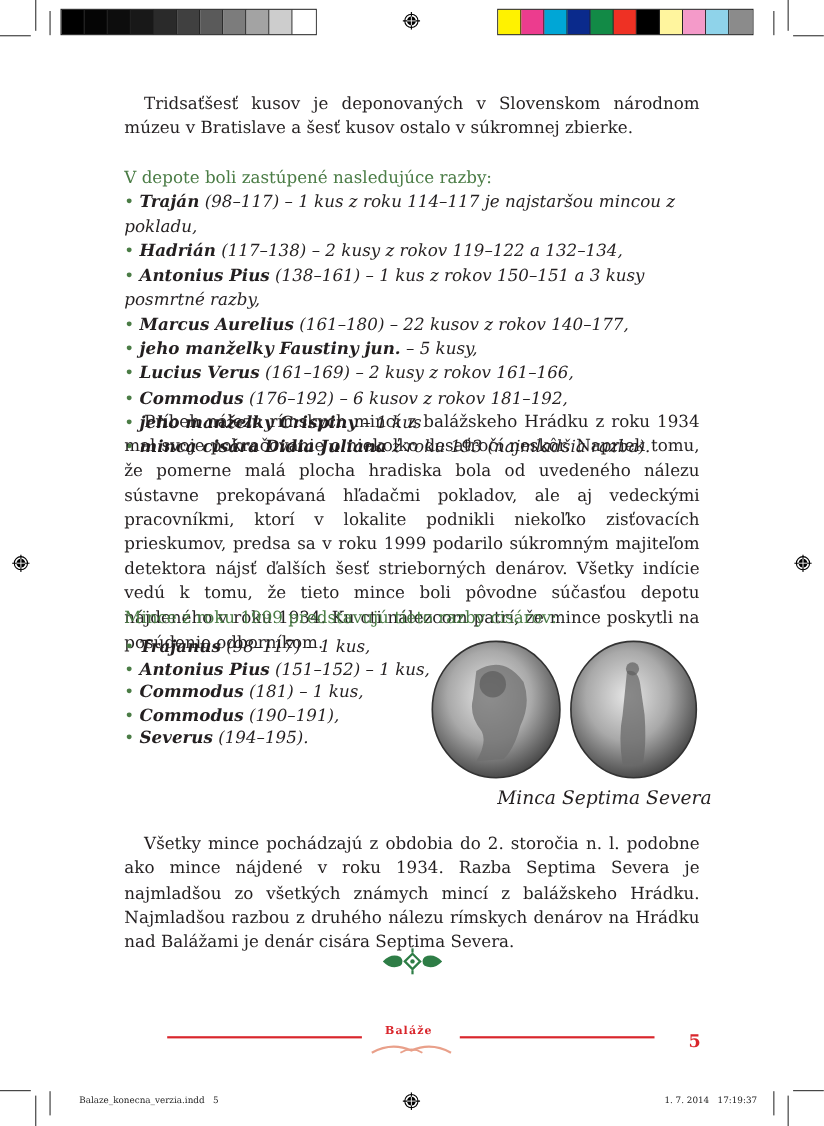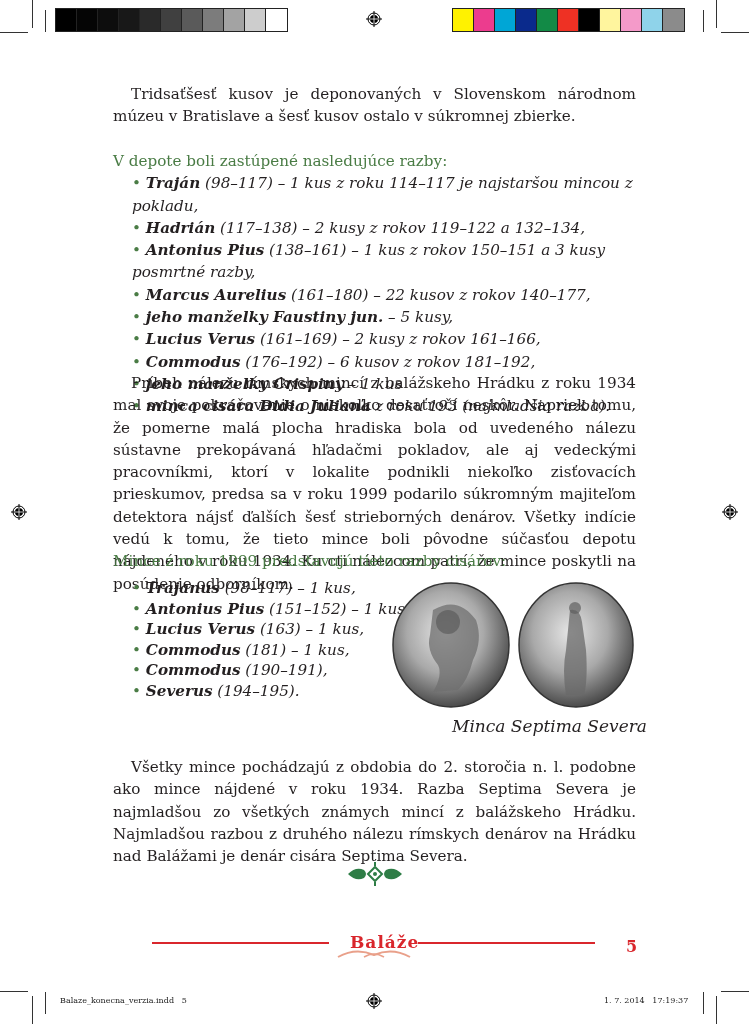--- a/index.html
+++ b/index.html
@@ -9,21 +9,21 @@
   .crop-v { position:absolute; width:1px; background:#333; }
   .crop-h { position:absolute; height:1px; background:#333; }
   .bar { position:absolute; display:flex; border:1px solid #222; height:22px; top:8px; }
   .bar span { width:21px; height:22px; border-right:1px solid #222; box-sizing:border-box; display:block; }
   .bar span:last-child { border-right:none; }
   .reg { position:absolute; width:16px; height:16px; }
   .text { position:absolute; left:113px; width:523px; font-size:15.2px; line-height:22.3px; }
   .para { text-align:justify; text-indent:18px; margin:0; }
   .heading { color:#4a7c45; font-weight:normal; font-size:15.2px; margin:0; }
   ul.bl { list-style:none; margin:0; padding:0; }
-  ul.bl li { font-style:italic;margin-left:19px; }
+  ul.bl li { font-style:italic; }
   ul.bl li b { font-weight:bold; }
   ul.bl li::before { content:"• "; font-style:normal; color:#4a7c45; }
   .caption { position:absolute; font-style:italic; font-size:17px; }
   .slug { position:absolute; font-size:8px; color:#222; top:996px; }
 </style>
 </head>
 <body>
 
 <div class="crop-v" style="left:32px;top:0;height:28px;"></div>
 <div class="crop-h" style="left:0;top:32px;width:28px;"></div>
@@ -119,21 +119,20 @@
 
 <div class="text" style="top:372px;">
   <p class="para">Príbeh nálezu rímskych mincí z balážskeho Hrádku z roku 1934 mal svoje pokračovanie o niekoľko desaťročí neskôr. Napriek tomu, že pomerne malá plocha hradiska bola od uvedeného nálezu sústavne prekopávaná hľadačmi pokladov, ale aj vedeckými pracovníkmi, ktorí v lokalite podnikli niekoľko zisťovacích prieskumov, predsa sa v roku 1999 podarilo súkromným majiteľom detektora nájsť ďalších šesť strieborných denárov. Všetky indície vedú k tomu, že tieto mince boli pôvodne súčasťou depotu nájdeného v roku 1934. Ku cti nálezcom patrí, že mince poskytli na posúdenie odborníkom.</p>
 </div>
 
 <div class="text" style="top:550px;">
   <p class="heading">Mince z roku 1999 predstavujú tieto razby cisárov:</p>
   <ul class="bl" id="list2" style="margin-top:6px;line-height:20.5px;">
       <li><b>Trajanus</b><span> (98–117) – 1 kus,</span></li>
       <li><b>Antonius Pius</b><span> (151–152) – 1 kus,</span></li>
-      <li><b>Lucius Verus</b><span> (163) – 1 kus,</span></li>
       <li><b>Commodus</b><span> (181) – 1 kus,</span></li>
       <li><b>Commodus</b><span> (190–191),</span></li>
       <li><b>Severus</b><span> (194–195).</span></li>
     </ul>
 </div>
 
 <svg class="abs" style="left:388px;top:580px;" width="250" height="130" viewBox="0 0 250 130">
   <defs>
     <radialGradient id="silver" cx="45%" cy="40%" r="60%">
       <stop offset="0%" stop-color="#e6e6e6"></stop>
@@ -164,21 +163,21 @@
     <path d="M56 12 Q48 4 40 8 Q36 12 40 16 Q48 20 56 12 Z"></path>
     <path d="M22 12 L29 5 L36 12 L29 19 Z" fill="none" stroke="#2e7d46" stroke-width="2"></path>
     <rect x="28" y="0" width="2" height="4"></rect>
     <rect x="28" y="20" width="2" height="4"></rect>
     <circle cx="29" cy="12" r="2"></circle>
   </g>
 </svg>
 
 <div class="abs" style="left:152px;top:942px;width:177px;height:1.5px;background:#d9262c;"></div>
 <div class="abs" style="left:418px;top:942px;width:177px;height:1.5px;background:#d9262c;"></div>
-<div class="abs" style="left:350px;top:932px;font-size:17px;font-weight:bold;color:#d9262c;letter-spacing:1px;">Baláže</div>
+<div class="abs" style="left:350px;top:932px;font-size:10px;font-weight:bold;color:#d9262c;letter-spacing:1px;">Baláže</div>
 <svg class="abs" style="left:336px;top:947px;" width="76" height="14" viewBox="0 0 76 14">
   <path d="M2 10 Q20 0 38 8 Q56 0 74 10" fill="none" stroke="#e9a08a" stroke-width="2"></path>
   <path d="M28 10 Q38 4 48 10" fill="none" stroke="#e9a08a" stroke-width="1.5"></path>
 </svg>
 <div class="abs" style="left:626px;top:937px;font-size:16px;font-weight:bold;color:#d9262c;">5</div>
 
-<div class="slug" style="left:60px;white-space:pre;text-align:right;">Balaze_konecna_verzia.indd   5</div>
+<div class="slug" style="left:72px;white-space:pre;text-align:right;">Balaze_konecna_verzia.indd   5</div>
 <div class="slug" style="left:604px;white-space:pre;">1. 7. 2014   17:19:37</div>
 
 </body></html>

